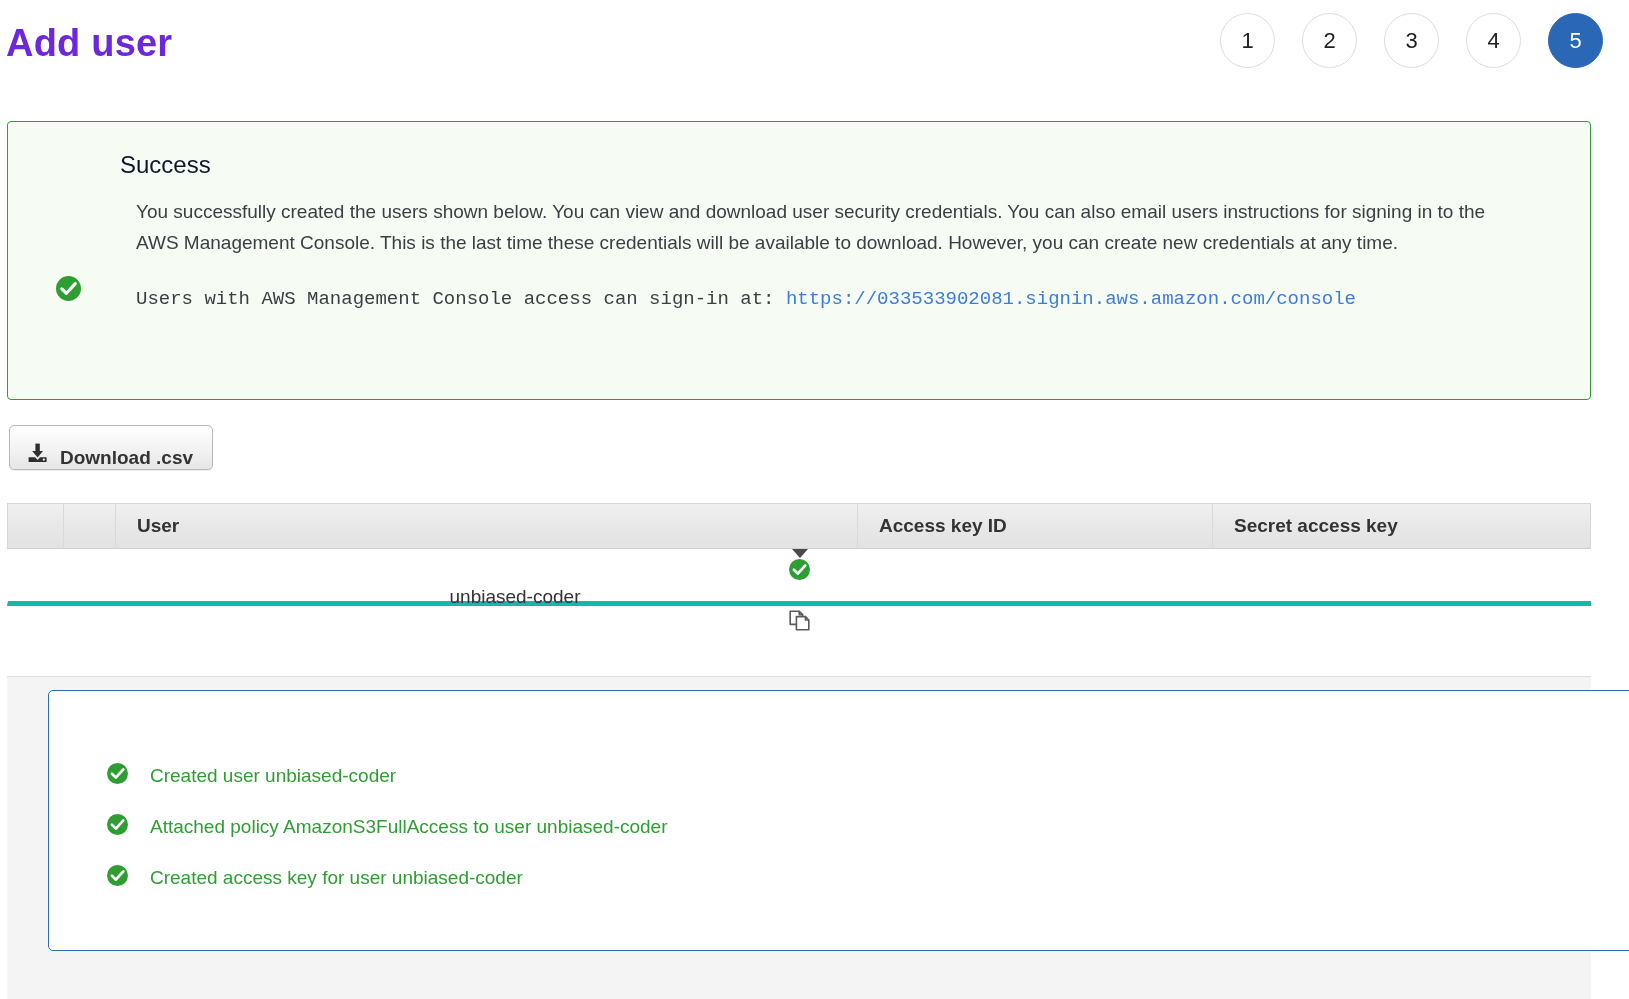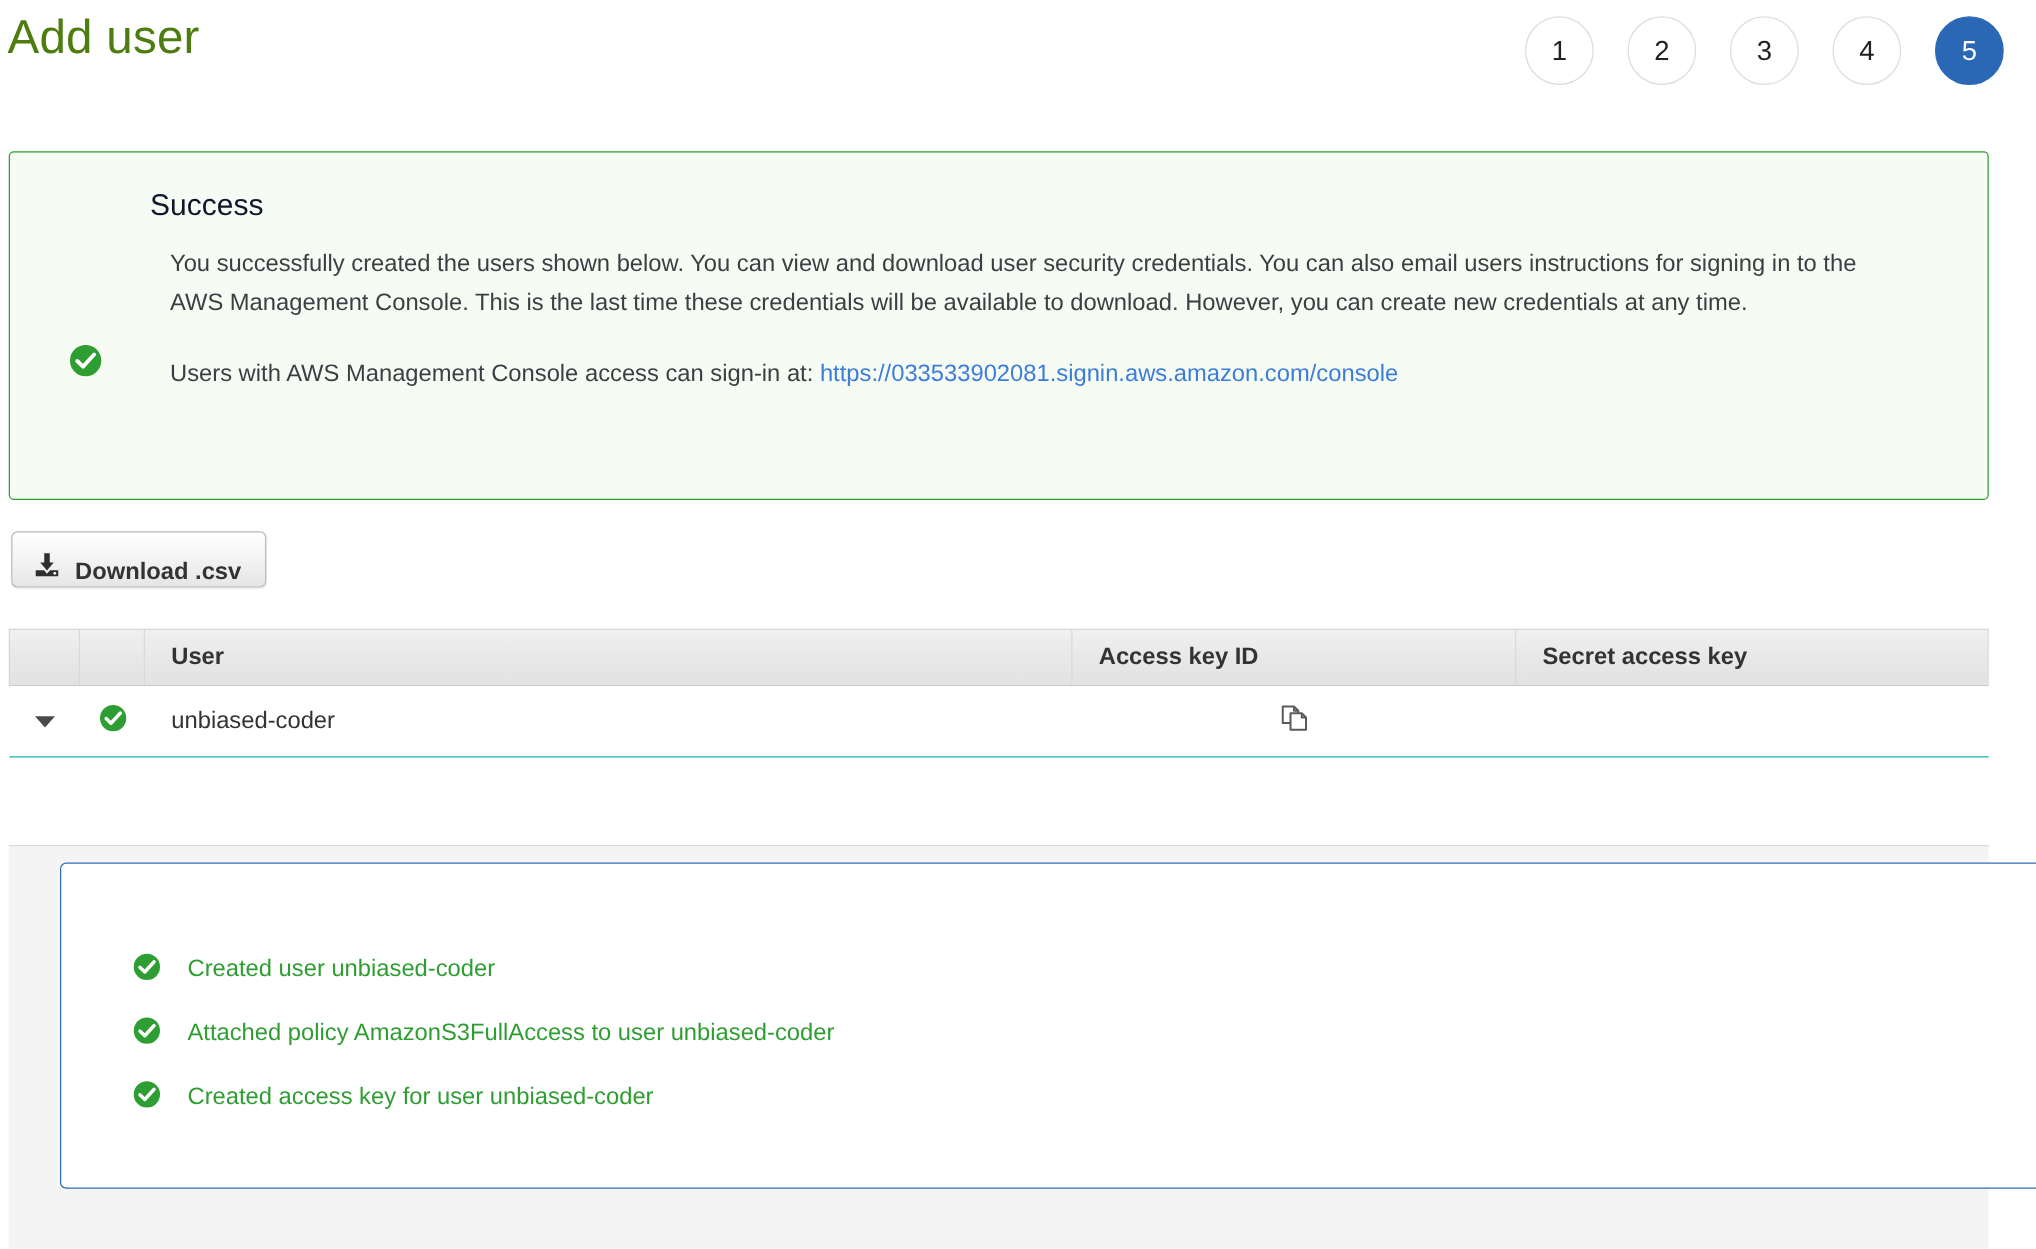--- a/index.html
+++ b/index.html
@@ -22,25 +22,25 @@
   .page-header {
     position: absolute;
     top: 0;
     left: 0;
     width: 1629px;
     height: 105px;
   }
   .page-title {
     position: absolute;
     left: 6px;
-    top: 6px;
+    top: 19px;
     font-size: 38px;
     line-height: 48px;
-    font-weight: 400;
-    color: #4d7c0f;
+    font-weight: 700;
+    color: #6d28d9;
     letter-spacing: 0.2px;
   }
   .steps {
     position: absolute;
     right: 26px;
     top: 13px;
     display: flex;
     align-items: center;
     gap: 27px;
   }
@@ -94,20 +94,21 @@
     margin: 0 0 8px 0;
   }
   .alert-text {
     font-size: 19px;
     line-height: 31px;
     color: #3a3f44;
     margin: 16px;
   }
   .alert-text.second {
     margin-top: 26px;
+    font-family: Liberation Mono, monospace;
   }
   .alert-link {
     color: #3b7dd8;
     text-decoration: none;
   }
 
   
   .download-btn {
     position: absolute;
     left: 9px;
@@ -160,22 +161,23 @@
   .th.col-user   { width: 742px; }
   .th.col-akid   { width: 355px; }
   .th.col-secret { width: 377px; border-right: none; }
 
   .table-row {
     display: flex;
     align-items: center;
     height: 57px;
     box-sizing: border-box;
     border-left: 1px solid transparent;
-    border-bottom: 1px solid #14b8a6;
+    border-bottom: 5px solid #14b8a6;
     background: #ffffff;
+    flex-direction: column;
   }
   .td {
     display: flex;
     align-items: center;
     box-sizing: border-box;
     height: 100%;
     font-size: 19px;
     color: #333333;
   }
   .td.col-toggle { width: 56px; justify-content: center; }

